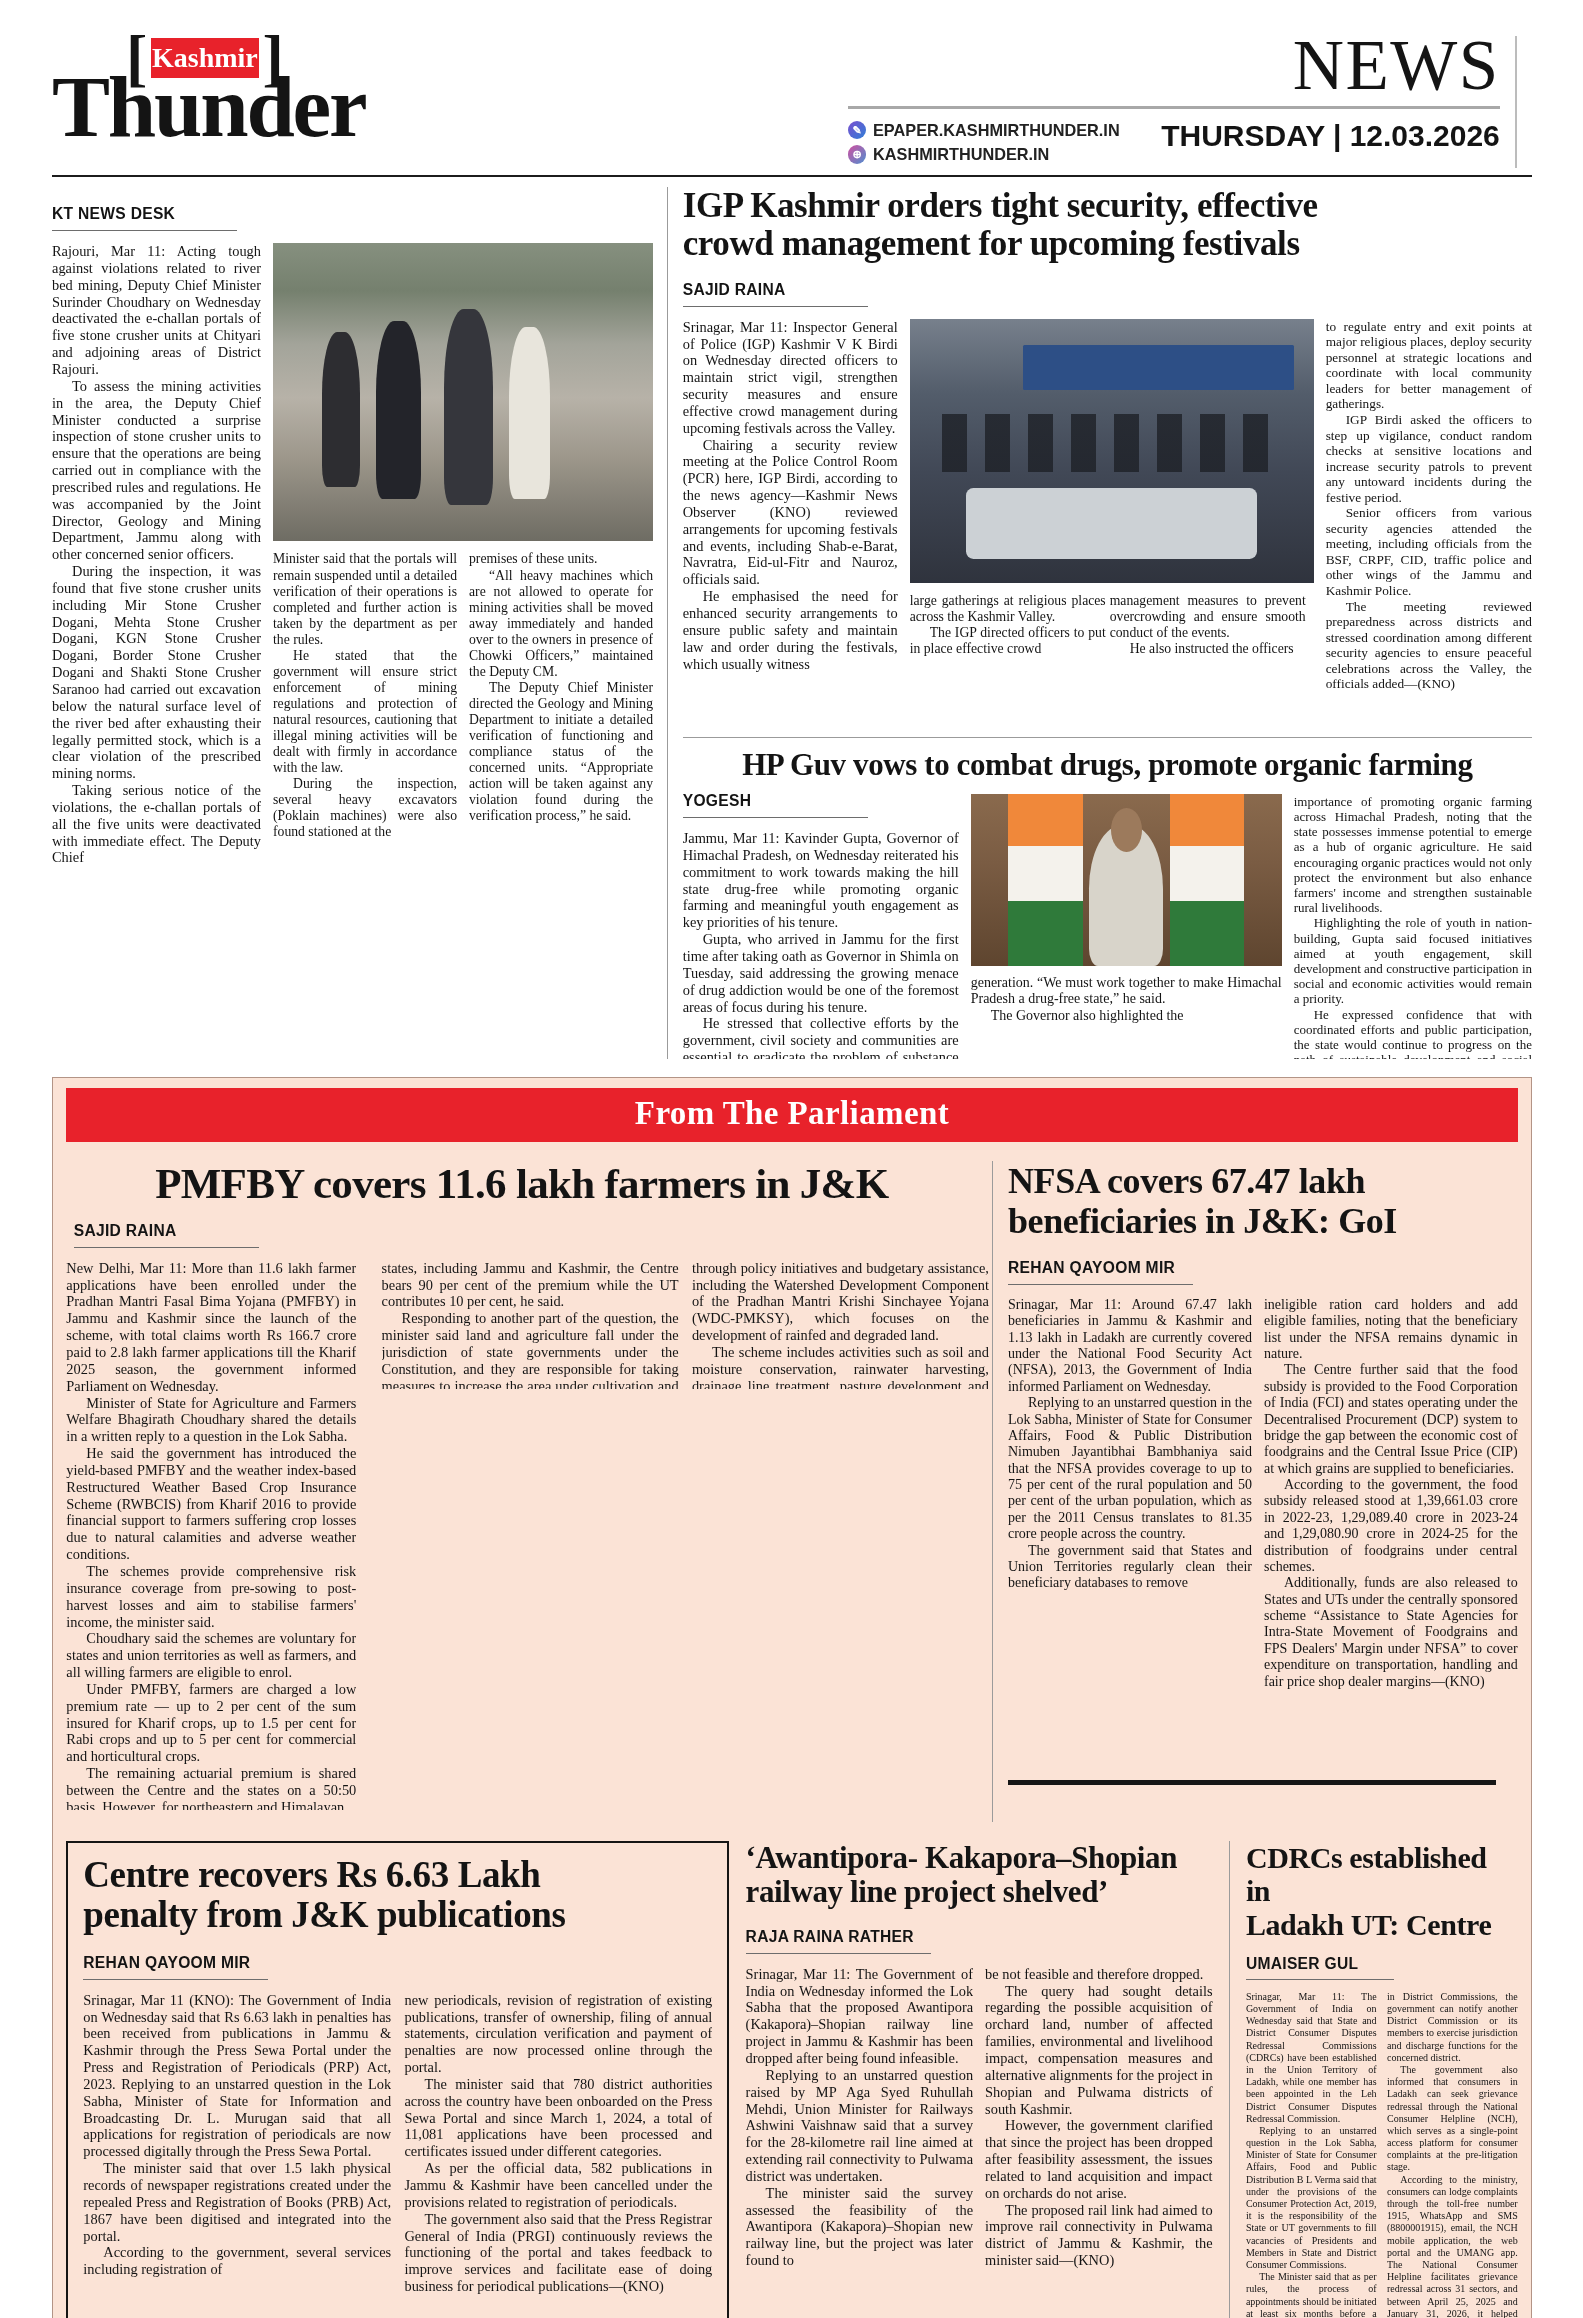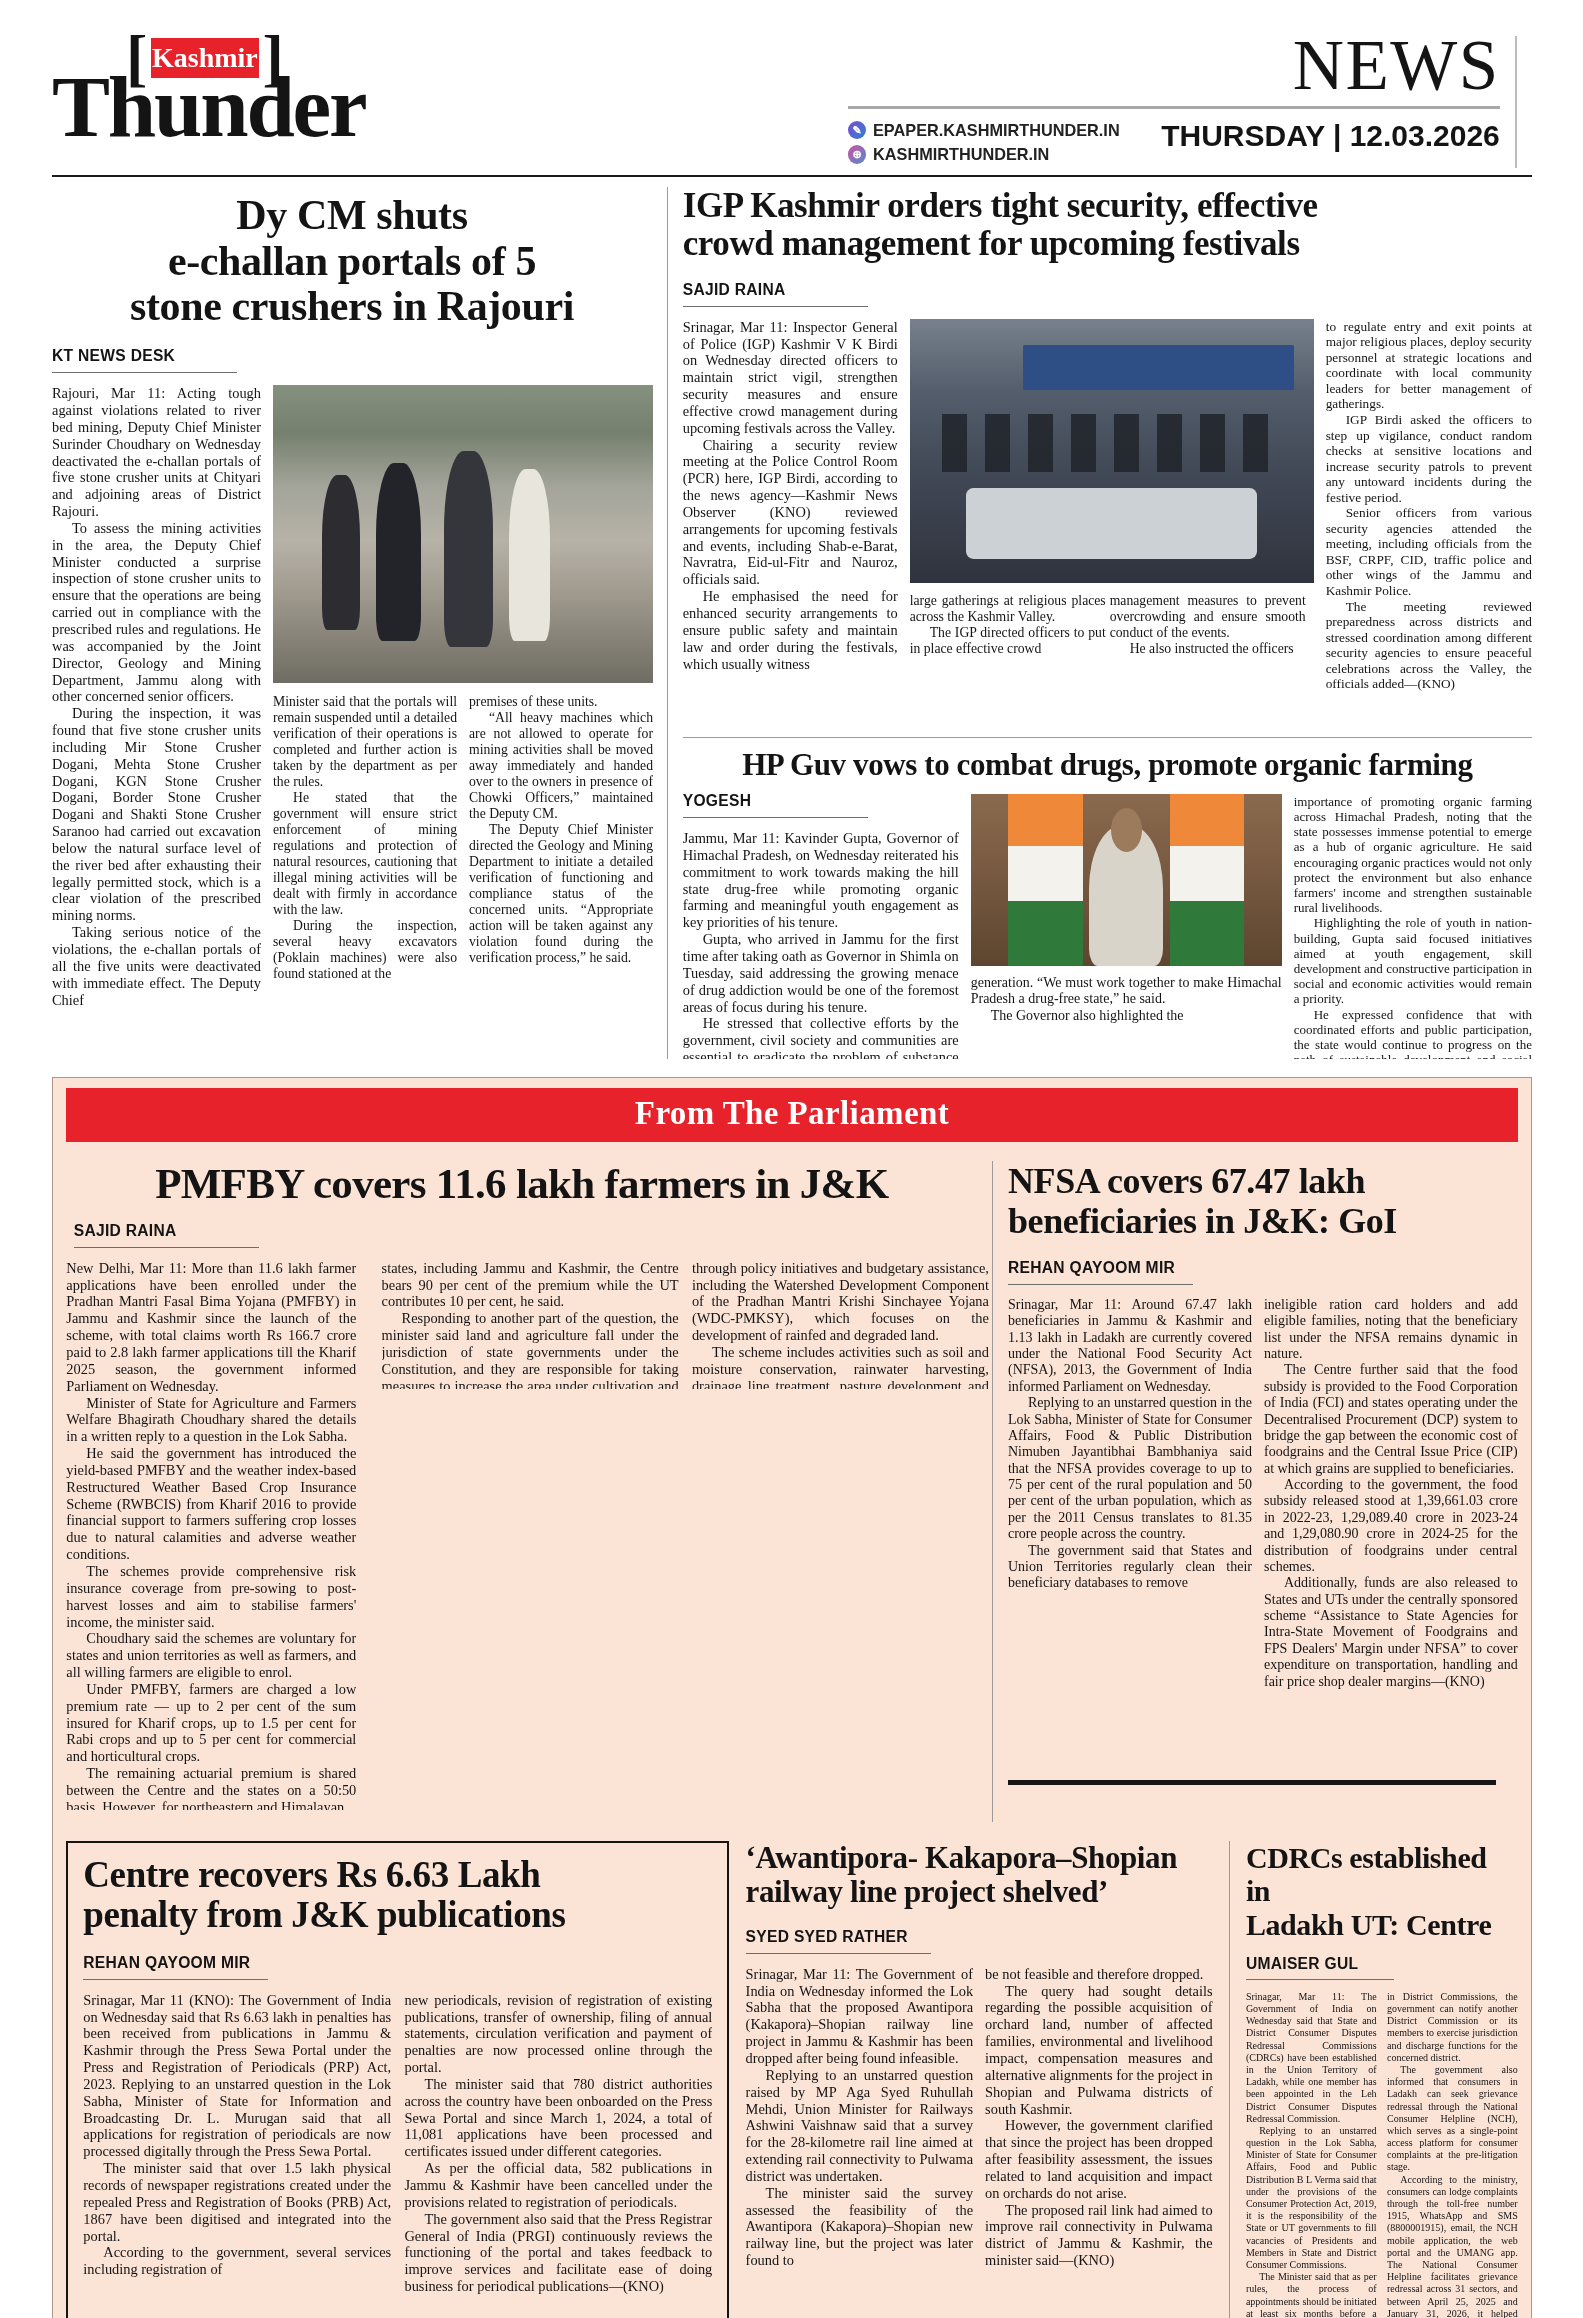--- a/index.html
+++ b/index.html
@@ -159,25 +159,20 @@
         </div>
       </div>
       <div class="vsep"></div>
     </div>
   </div>
   <div class="header-rule"></div>
 
   <div class="top-section">
 
     <div class="dycm">
-      <h1 class="hl hl-dycm">
-          <p>Dy CM shuts</p>
-          <p>e-challan portals of 5</p>
-          <p>stone crushers in Rajouri</p>
-        </h1>
       <div class="byline">KT NEWS DESK</div>
       <div class="dycm-content">
         <div class="bt dycm-col1">
             <p>Rajouri, Mar 11: Acting tough against violations related to river bed mining, Deputy Chief Minister Surinder Choudhary on Wednesday deactivated the e-challan portals of five stone crusher units at Chityari and adjoining areas of District Rajouri.</p>
             <p>To assess the mining activities in the area, the Deputy Chief Minister conducted a surprise inspection of stone crusher units to ensure that the operations are being carried out in compliance with the prescribed rules and regulations. He was accompanied by the Joint Director, Geology and Mining Department, Jammu along with other concerned senior officers.</p>
             <p>During the inspection, it was found that five stone crusher units including Mir Stone Crusher Dogani, Mehta Stone Crusher Dogani, KGN Stone Crusher Dogani, Border Stone Crusher Dogani and Shakti Stone Crusher Saranoo had carried out excavation below the natural surface level of the river bed after exhausting their legally permitted stock, which is a clear violation of the prescribed mining norms.</p>
             <p>Taking serious notice of the violations, the e-challan portals of all the five units were deactivated with immediate effect. The Deputy Chief</p>
           </div>
         <div class="dycm-right">
           <div class="photo photo1">
@@ -358,21 +353,21 @@
               <p>The government also said that the Press Registrar General of India (PRGI) continuously reviews the functioning of the portal and takes feedback to improve services and facilitate ease of doing business for periodical publications—(KNO)</p>
             </div>
         </div>
       </div>
 
       <div class="railway">
         <h1 class="hl hl-rail">
             <p>‘Awantipora- Kakapora–Shopian</p>
             <p>railway line project shelved’</p>
           </h1>
-        <div class="byline">SYED SYED RATHER</div>
+        <div class="byline">RAJA RAINA RATHER</div>
         <div class="rail-cols">
           <div class="bt rail-col1">
               <p>Srinagar, Mar 11: The Government of India on Wednesday informed the Lok Sabha that the proposed Awantipora (Kakapora)–Shopian railway line project in Jammu &amp; Kashmir has been dropped after being found infeasible.</p>
               <p>Replying to an unstarred question raised by MP Aga Syed Ruhullah Mehdi, Union Minister for Railways Ashwini Vaishnaw said that a survey for the 28-kilometre rail line aimed at extending rail connectivity to Pulwama district was undertaken.</p>
               <p>The minister said the survey assessed the feasibility of the Awantipora (Kakapora)–Shopian new railway line, but the project was later found to</p>
             </div>
           <div class="bt rail-col2">
               <p>be not feasible and therefore dropped.</p>
               <p>The query had sought details regarding the possible acquisition of orchard land, number of affected families, environmental and livelihood impact, compensation measures and alternative alignments for the project in Shopian and Pulwama districts of south Kashmir.</p>
               <p>However, the government clarified that since the project has been dropped after feasibility assessment, the issues related to land acquisition and impact on orchards do not arise.</p>

